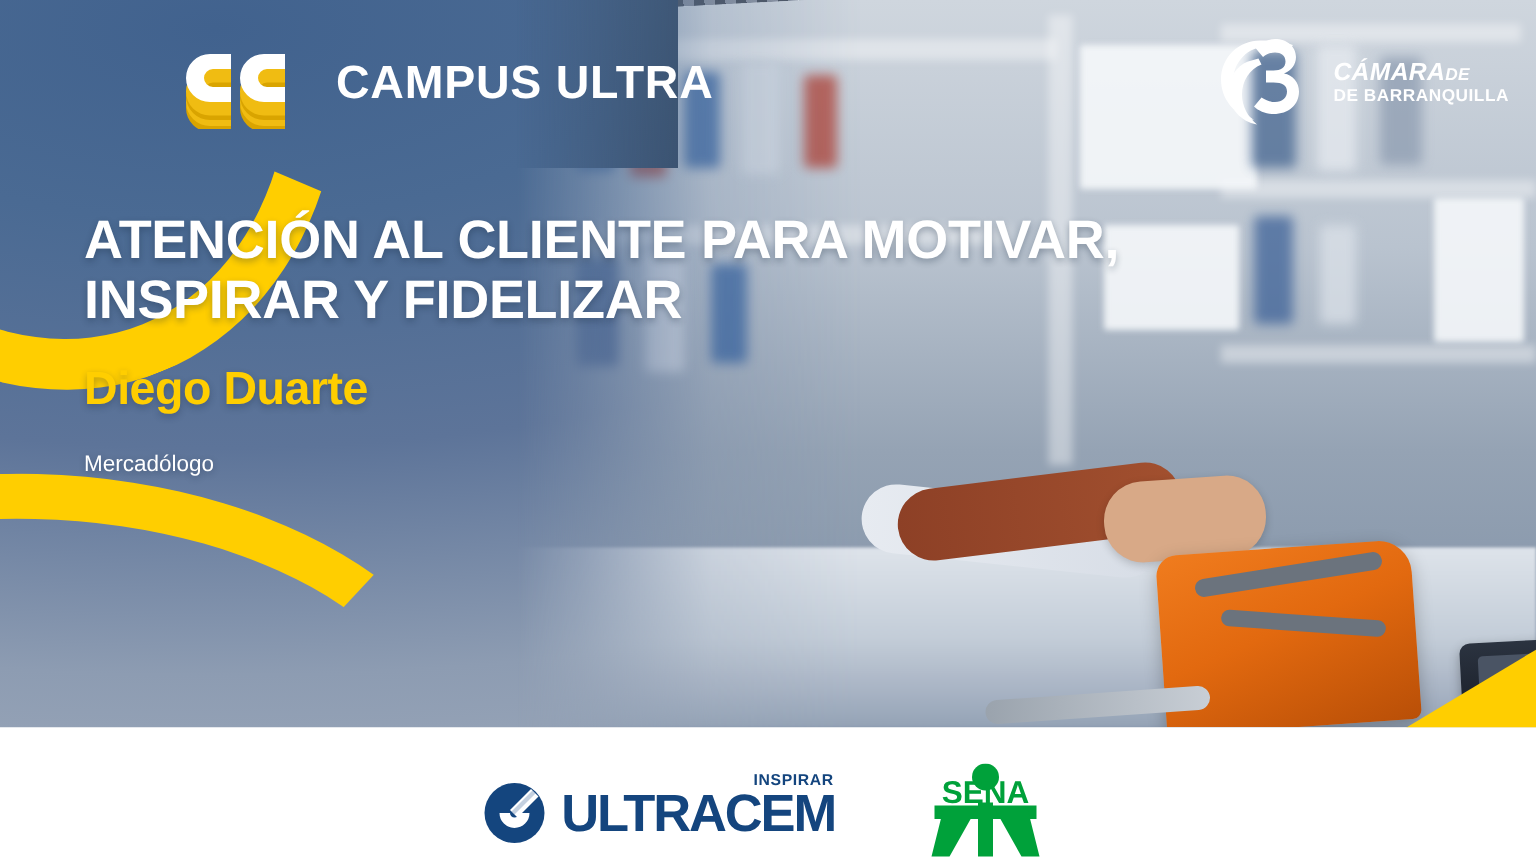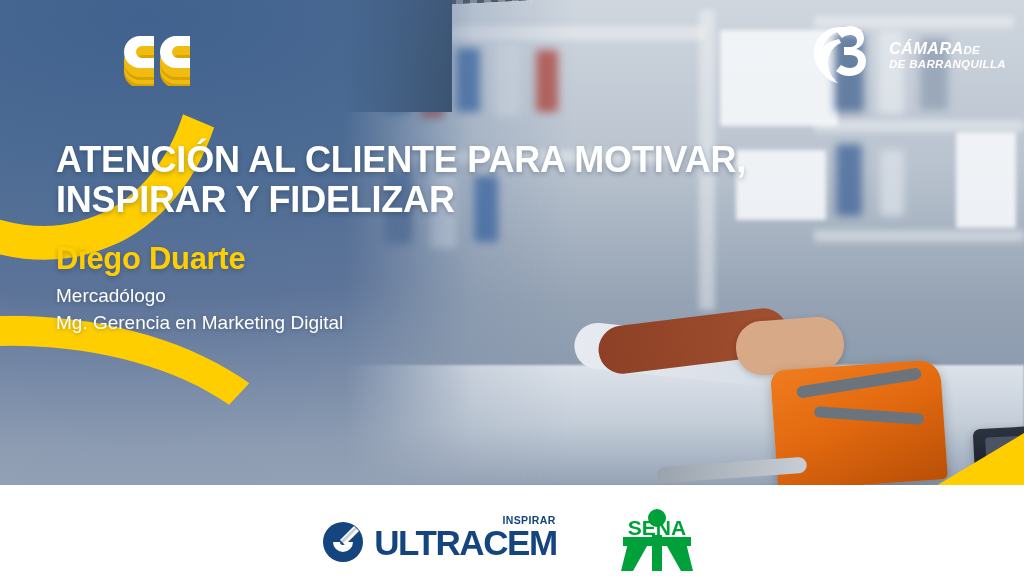--- a/index.html
+++ b/index.html
@@ -151,35 +151,35 @@
 
   .ccb-lockup {
     position:absolute; right:18px; top:22px;
     display:flex; align-items:center; gap:7px;
   }
   .ccb-mark { width:72px; height:66px; }
   .ccb-text { color:#fff; line-height:1; text-align:left; }
   .ccb-l1 { font-size:16.5px; font-weight:bold; font-style:italic; letter-spacing:.2px; }
   .ccb-l1 small { font-size:11.5px; }
   .ccb-l2 { font-size:21px; font-weight:bold; font-style:italic; letter-spacing:.1px; margin-top:1px; }
-  .ccb-l3 { font-size:11.5px; font-weight:bold; font-style:italic; letter-spacing:.35px; margin-top:2px; }
+  .ccb-l3 { font-size:11.5px; font-weight:bold; letter-spacing:.35px; margin-top:2px; }
 
   
   .copy { position:absolute; left:56px; top:140px; width:760px; }
   .title {
     color:#ffffff; font-weight:bold; font-size:36px; line-height:1.12;
     letter-spacing:-.2px; text-shadow:0 2px 5px rgba(20,36,60,.32);
     white-space:pre-line;
   }
   .speaker {
     color:#FFCE00; font-weight:bold; font-size:31px; margin-top:20px;
     letter-spacing:-.3px; text-shadow:0 2px 5px rgba(20,36,60,.3);
   }
   .role {
-    color:#ffffff; font-size:19px; line-height:1.42; margin-top:6px;
+    color:#ffffff; font-size:15px; line-height:1.42; margin-top:22px;
     text-shadow:0 1px 4px rgba(20,36,60,.35);
   }
 
   
   .footer {
     position:absolute; left:0; top:485px; width:1024px; height:114px;
     background:#ffffff;
     display:flex; align-items:center; justify-content:center; gap:54px;
   }
   .ultracem { display:flex; align-items:center; gap:9px; }
@@ -295,20 +295,21 @@
                 <path d="M50 34a16 16 0 0 0 16 16h14V40H68a6 6 0 0 1 0-12h12V18H66a16 16 0 0 0-16 16z" transform="translate(0,3)"></path>
               </g>
 
               <g fill="#FFFFFF">
                 <path d="M14 28a16 16 0 0 1 16-16h14v10H32a6 6 0 0 0 0 12h12v10H30a16 16 0 0 1-16-16z"></path>
                 <path d="M50 28a16 16 0 0 0 16 16h14V34H68a6 6 0 0 1 0-12h12V12H66a16 16 0 0 0-16 16z"></path>
               </g>
             </g>
           </svg>
         </span>
+        <span class="campus-text">CAMPUS ULTRA</span>
       </div>
 
       <div class="ccb-lockup">
         <span class="ccb-mark">
           <svg viewBox="0 0 72 66" width="72" height="66" aria-hidden="true">
             <g fill="#FFFFFF">
               <path d="M30 5c-14 0-26 11-26 26 0 13 9 24 22 27-9-6-14-15-14-25C12 19 22 9 35 9c5 0 9 1 13 4l4-5c-6-2-13-3-22-3z"></path>
               <path d="M22 19c-8 3-13 11-13 20 0 11 8 20 19 22-6-5-10-12-10-20 0-9 5-17 13-20l-2-4-7 2z"></path>
               <path d="M40 4c8 0 14 5 14 12 0 5-3 9-8 11 6 1 10 6 10 12 0 9-7 15-17 15-5 0-10-2-13-5l5-6c3 2 6 3 9 3 5 0 8-3 8-7s-3-6-9-6h-5v-8h5c5 0 8-2 8-6s-3-6-7-6c-3 0-6 1-8 3l-5-6c4-4 9-6 13-6z"></path>
             </g>
@@ -322,21 +323,20 @@
         </span>
       </div>
     </div>
 
     <div class="copy">
       <div class="title">ATENCIÓN AL CLIENTE PARA MOTIVAR,
 INSPIRAR Y FIDELIZAR</div>
       <div class="speaker">Diego Duarte</div>
       <div class="role">
         <div>Mercadólogo</div>
-        <div>Mg. Gerencia en Marketing Digital</div>
       </div>
     </div>
   </div>
 
   <div class="footer">
 
     <div class="ultracem">
       <span class="ultracem-mark">
         <svg viewBox="0 0 44 44" width="44" height="44" aria-hidden="true">
           <circle cx="22" cy="22" r="20" fill="#14457E"></circle>

